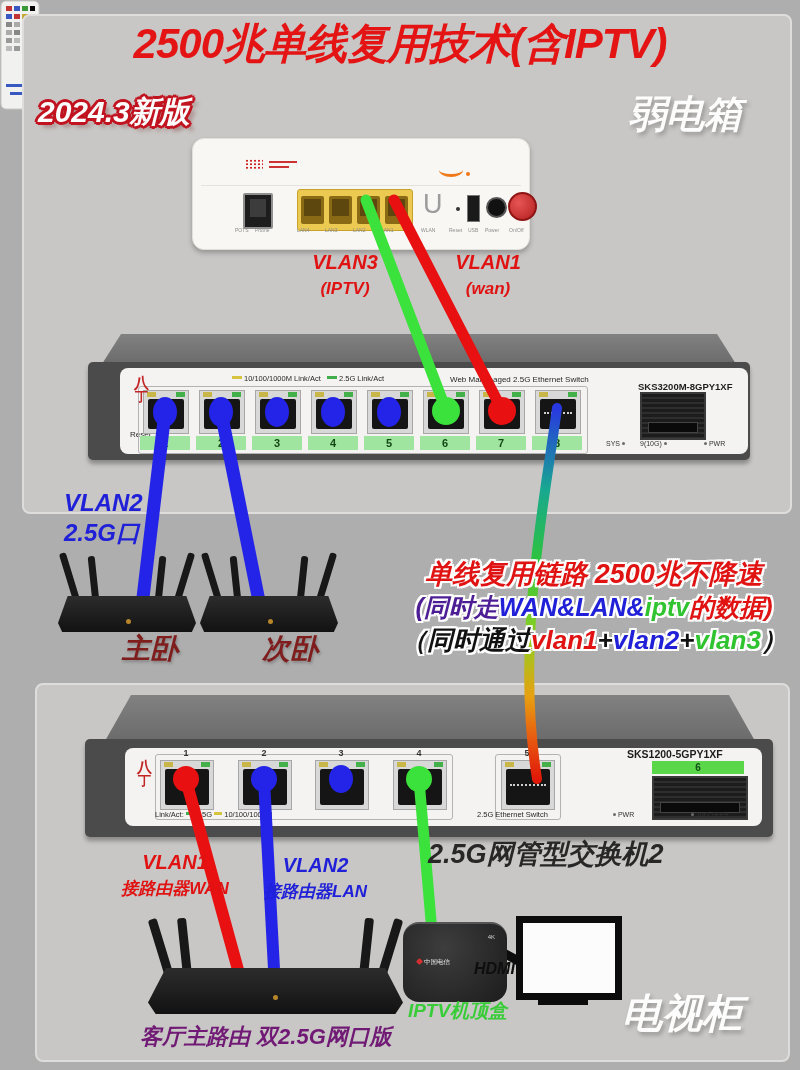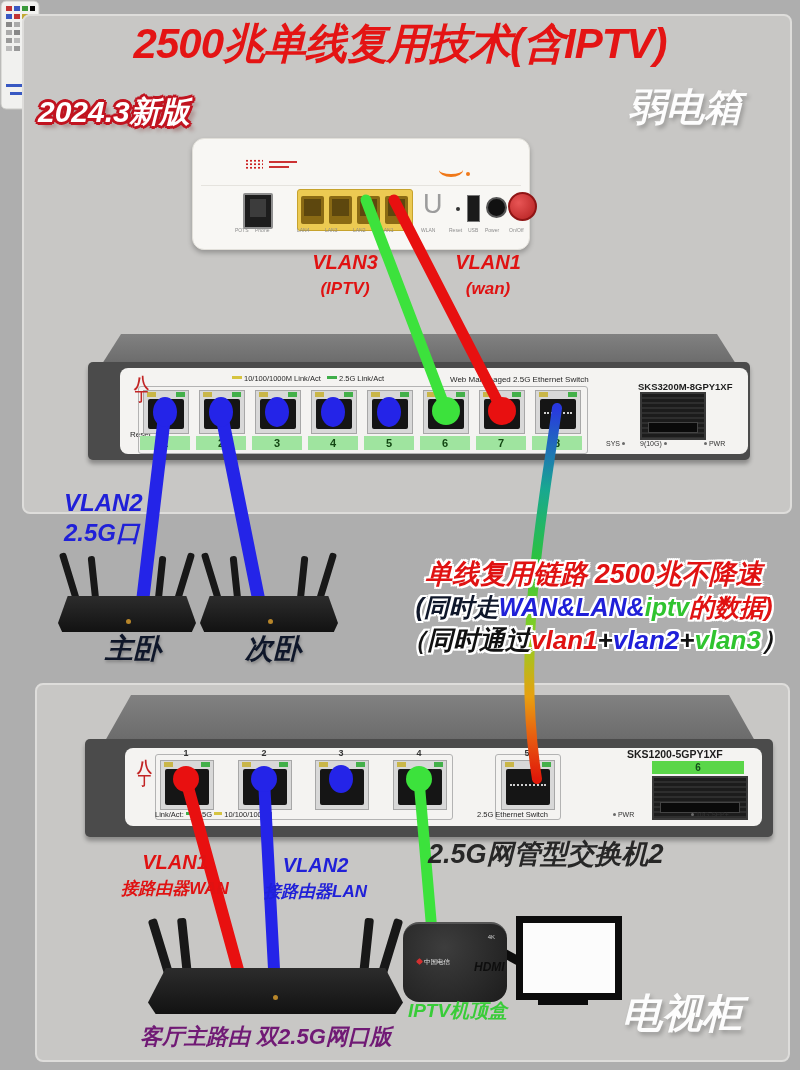--- a/index.html
+++ b/index.html
@@ -13,31 +13,31 @@
   .badge{font-size:30px;font-weight:900;font-style:italic;color:#ffffff;z-index:8;
          text-shadow:3px 0 0 #c11420,-3px 0 0 #c11420,0 3px 0 #c11420,0 -3px 0 #c11420,
                      2px 2px 0 #c11420,-2px 2px 0 #c11420,2px -2px 0 #c11420,-2px -2px 0 #c11420,
                      5px 5px 4px rgba(100,0,0,.35);}
   .zone{font-weight:900;font-style:italic;color:#fdfdfd;z-index:8;text-shadow:2px 3px 4px rgba(0,0,0,.25);}
   .modemlbl{font-size:21px;font-weight:700;color:#2020d8;z-index:8;}
   .vlan{font-style:italic;font-weight:800;text-align:center;line-height:25px;z-index:8;}
   .vlan .sub{font-size:17px;}
   .red{color:#e01212;} .blue{color:#2020d8;}
   .swname{font-size:27px;font-weight:800;font-style:italic;color:#272727;z-index:8;}
-  .room{font-size:28px;font-weight:800;font-style:italic;color:#0f172a;text-align:center;z-index:8;
+  .room{font-size:28px;font-weight:800;font-style:italic;color:#7f1d1d;text-align:right;z-index:8;
         text-shadow:1px 2px 3px rgba(0,0,0,.25);}
   .mux{z-index:8;text-align:center;font-style:italic;font-weight:900;
        text-shadow:-2px -2px 0 #fff,2px -2px 0 #fff,-2px 2px 0 #fff,2px 2px 0 #fff,
                    0 -2px 0 #fff,0 2px 0 #fff,-2px 0 0 #fff,2px 0 0 #fff;margin-top:32px;}
   .mux .l1{font-size:27px;color:#e01212;line-height:33px;}
   .mux .l2{font-size:25px;line-height:32px;}
   .mux .l3{font-size:26px;color:#111;line-height:34px;}
   .caption{font-size:22px;font-weight:800;font-style:italic;color:#701a75;z-index:8;}
   .iptvlbl{font-size:19px;font-weight:900;font-style:italic;color:#38cc38;z-index:8;}
-  .hdmilbl{font-size:12px;font-weight:900;font-style:italic;color:#0e0e0e;z-index:8;}
+  .hdmilbl{font-size:16px;font-weight:900;font-style:italic;color:#0e0e0e;z-index:8;}
   
   .modem{left:192px;top:138px;width:336px;height:110px;background:#f8f7f4;border:1px solid #e2e0da;
          border-radius:12px;box-shadow:0 3px 5px rgba(0,0,0,.25);z-index:2;}
   .modem .front{position:absolute;left:8px;right:8px;top:46px;height:52px;border-top:1px solid #e5e3de;}
   .dotlogo{position:absolute;left:52px;top:20px;width:18px;height:11px;
            background-image:radial-gradient(#cc2222 1px,transparent 1.2px);background-size:4px 3.5px;}
   .redline1{position:absolute;left:76px;top:22px;width:28px;height:2px;background:#cc3333;}
   .redline2{position:absolute;left:76px;top:27px;width:20px;height:2px;background:#cc3333;}
   .arc{position:absolute;left:246px;top:24px;width:24px;height:11px;border-bottom:3px solid #f07818;
        border-radius:0 0 100% 100%;}
@@ -110,21 +110,21 @@
 
 <div id="stage">
 
   
   <div class="panel" style="left:22px;top:14px;width:766px;height:496px;"></div>
   <div class="panel" style="left:35px;top:683px;width:751px;height:375px;"></div>
 
   
   <div class="abs title" style="left:30px;top:16px;width:740px;">2500兆单线复用技术(含IPTV)</div>
   <div class="abs badge" style="left:38px;top:92px;">2024.3新版</div>
-  <div class="abs zone" style="left:628px;top:82px;font-size:38px;">弱电箱</div>
+  <div class="abs zone" style="left:628px;top:89px;font-size:38px;">弱电箱</div>
 
   
   <div class="abs modem">
     <div class="dotlogo"></div>
     <div class="redline1"></div>
     <div class="redline2"></div>
     <div class="arc"></div>
     <div class="front"></div>
     <div class="phoneport"></div>
     <div class="lanblock">
@@ -259,21 +259,21 @@
     <div class="rbody"></div>
       <div class="rdot"></div>
   </div>
   <div class="abs room" style="left:88px;top:630px;width:90px;">主卧</div>
   <div class="abs room" style="left:228px;top:630px;width:90px;">次卧</div>
 
   
   <div class="abs mux" style="left:398px;top:526px;width:392px;">
     <div class="l1">单线复用链路 2500兆不降速</div>
     <div class="l2">
-      <span style="color: #0f172a;">(同时走</span><span style="color: rgb(32, 32, 216);">WAN&amp;LAN&amp;</span><span style="color: rgb(47, 196, 47);">iptv</span><span style="color: rgb(224, 18, 18);">的数据)</span>
+      <span style="color: #4c1d95;">(同时走</span><span style="color: rgb(32, 32, 216);">WAN&amp;LAN&amp;</span><span style="color: rgb(47, 196, 47);">iptv</span><span style="color: rgb(224, 18, 18);">的数据)</span>
     </div>
     <div class="l3">
       <span style="color: rgb(17, 17, 17);">（同时通过</span><span style="color: rgb(224, 18, 18);">vlan1</span><span style="color: rgb(17, 17, 17);">+</span><span style="color: rgb(32, 32, 216);">vlan2</span><span style="color: rgb(17, 17, 17);">+</span><span style="color: rgb(47, 196, 47);">vlan3</span><span style="color: rgb(17, 17, 17);">）</span>
     </div>
   </div>
 
   
   <div class="abs sw" style="left:85px;top:695px;width:688px;height:142px;">
     <div class="swtop" style="left:20px;top:0;width:650px;height:46px;clip-path:polygon(4% 0,96% 0,100% 100%,0 100%);"></div>
     <div class="swbody" style="left:0;top:44px;width:688px;height:98px;"></div>

